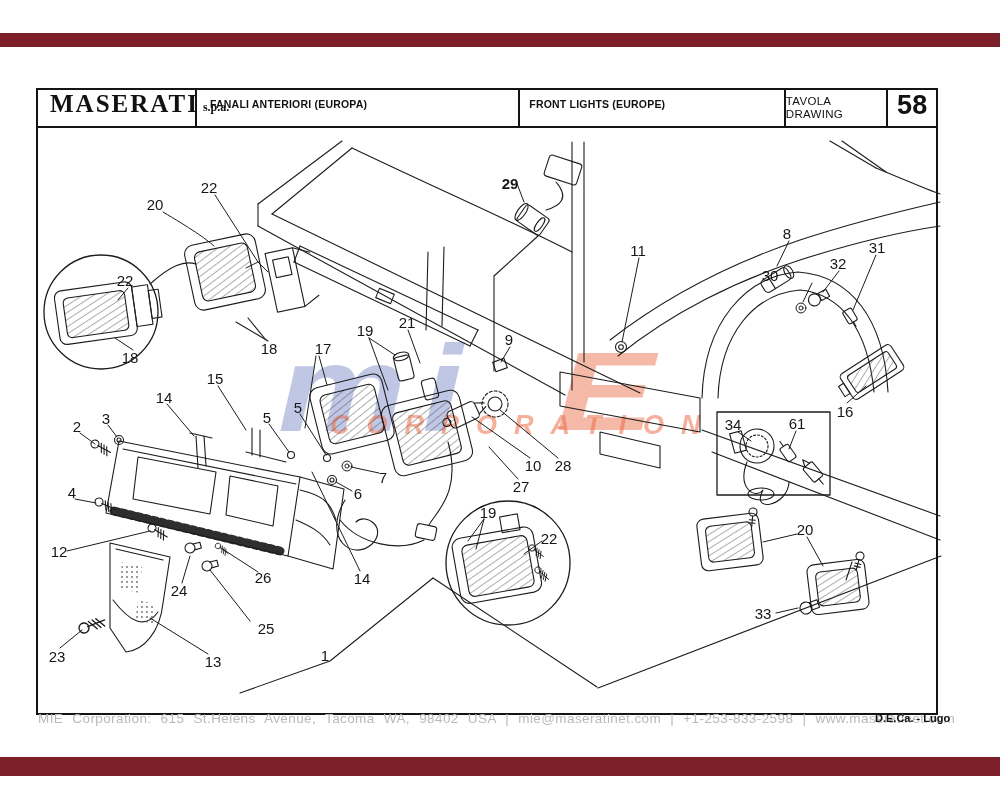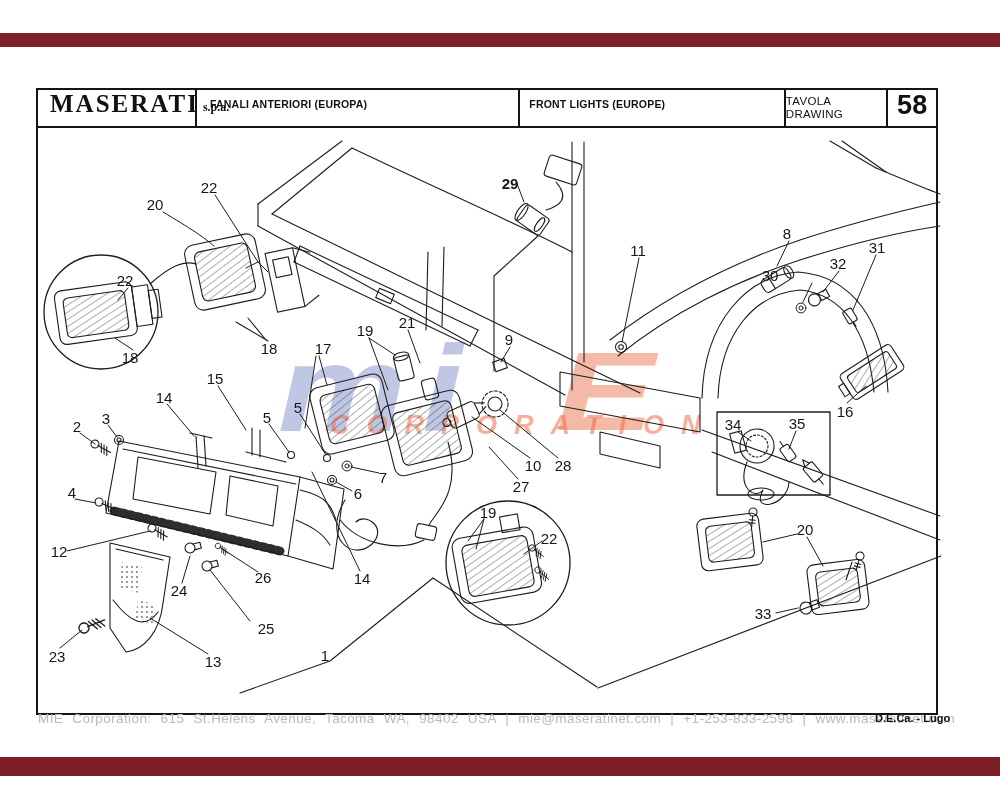--- a/index.html
+++ b/index.html
@@ -436,21 +436,21 @@
     <span class="callout" style="left: 179px; top: 590px;">24</span>
     <span class="callout" style="left: 263px; top: 577px;">26</span>
     <span class="callout" style="left: 266px; top: 628px;">25</span>
     <span class="callout" style="left: 57px; top: 656px;">23</span>
     <span class="callout" style="left: 213px; top: 661px;">13</span>
     <span class="callout" style="left: 362px; top: 578px;">14</span>
     <span class="callout" style="left: 325px; top: 655px;">1</span>
     <span class="callout" style="left: 488px; top: 512px;">19</span>
     <span class="callout" style="left: 549px; top: 538px;">22</span>
     <span class="callout" style="left: 733px; top: 424px;">34</span>
-    <span class="callout" style="left: 797px; top: 423px;">35</span>
+    <span class="callout" style="left: 797px; top: 423px;">61</span>
     <span class="callout" style="left: 805px; top: 529px;">20</span>
     <span class="callout" style="left: 763px; top: 613px;">33</span>
     <span class="callout" style="left: 845px; top: 411px;">16</span>
   </div>
 
 <div class="band top"></div>
 <div class="band bottom"></div>
 
 <div class="footer-line">MIE Corporation: 615 St.Helens Avenue, Tacoma WA, 98402 USA   |   mie@maseratinet.com   |   +1-253-833-2598   |   www.maseratinet.com</div>
 <div class="stamp">D.E.Ca. - Lugo</div>

